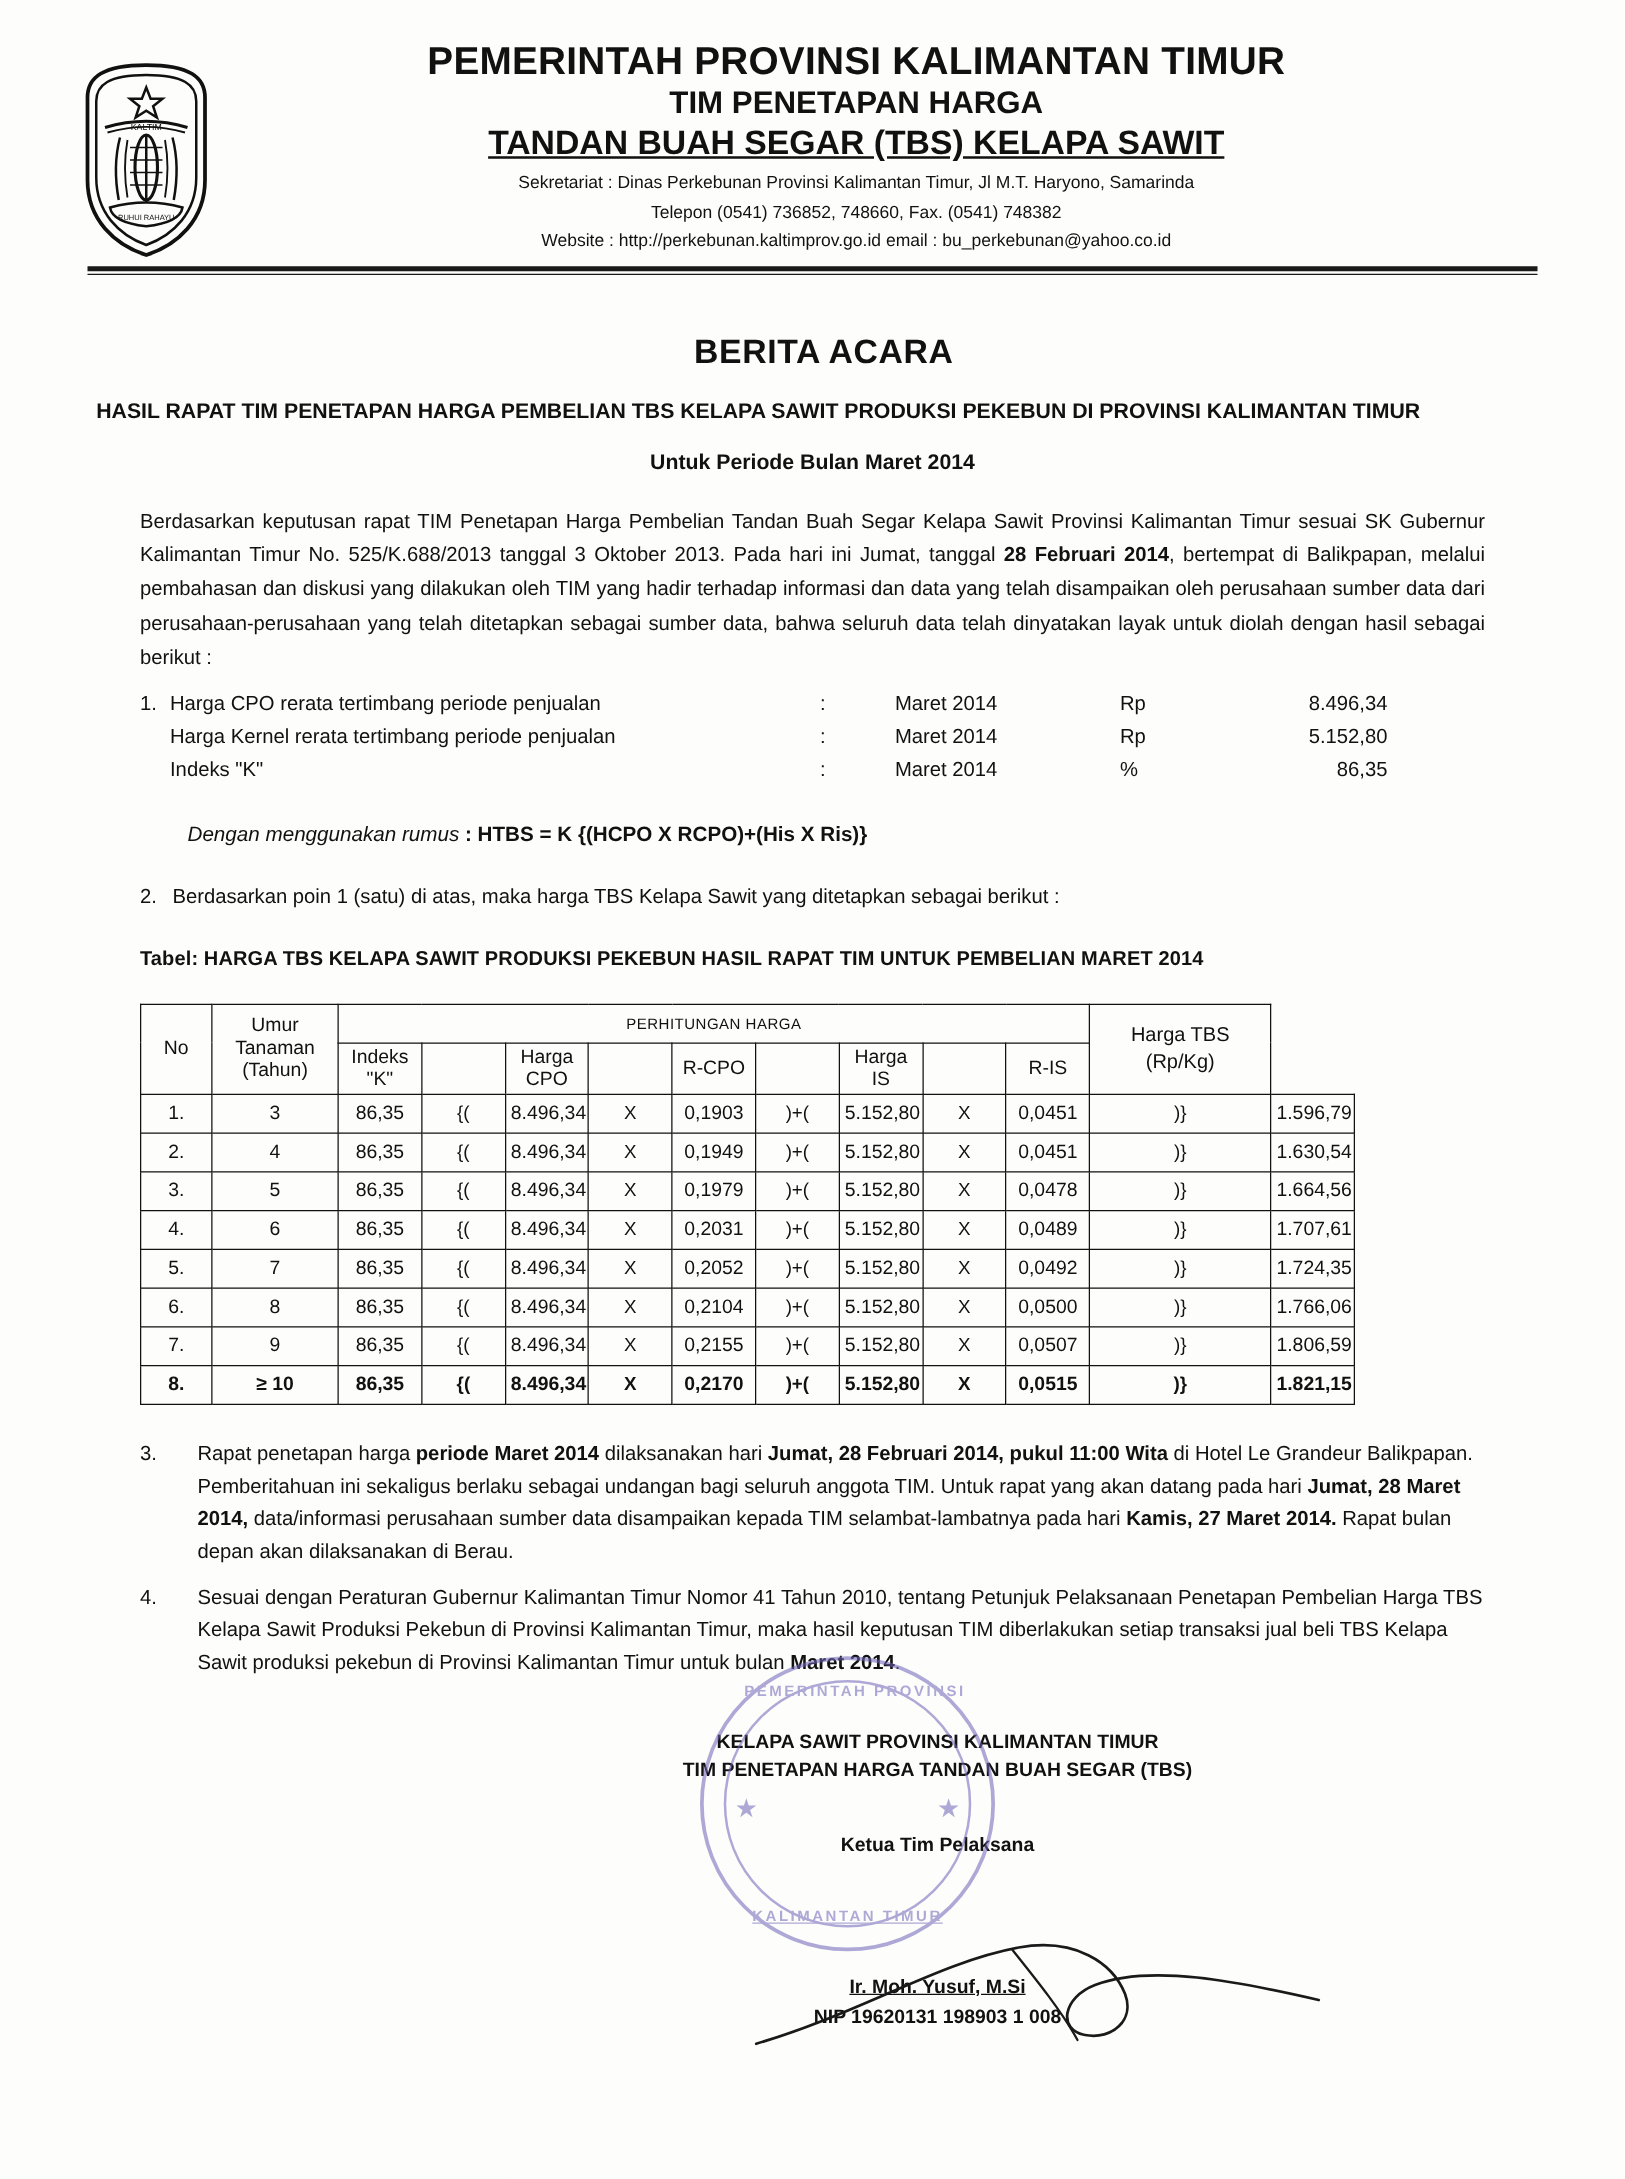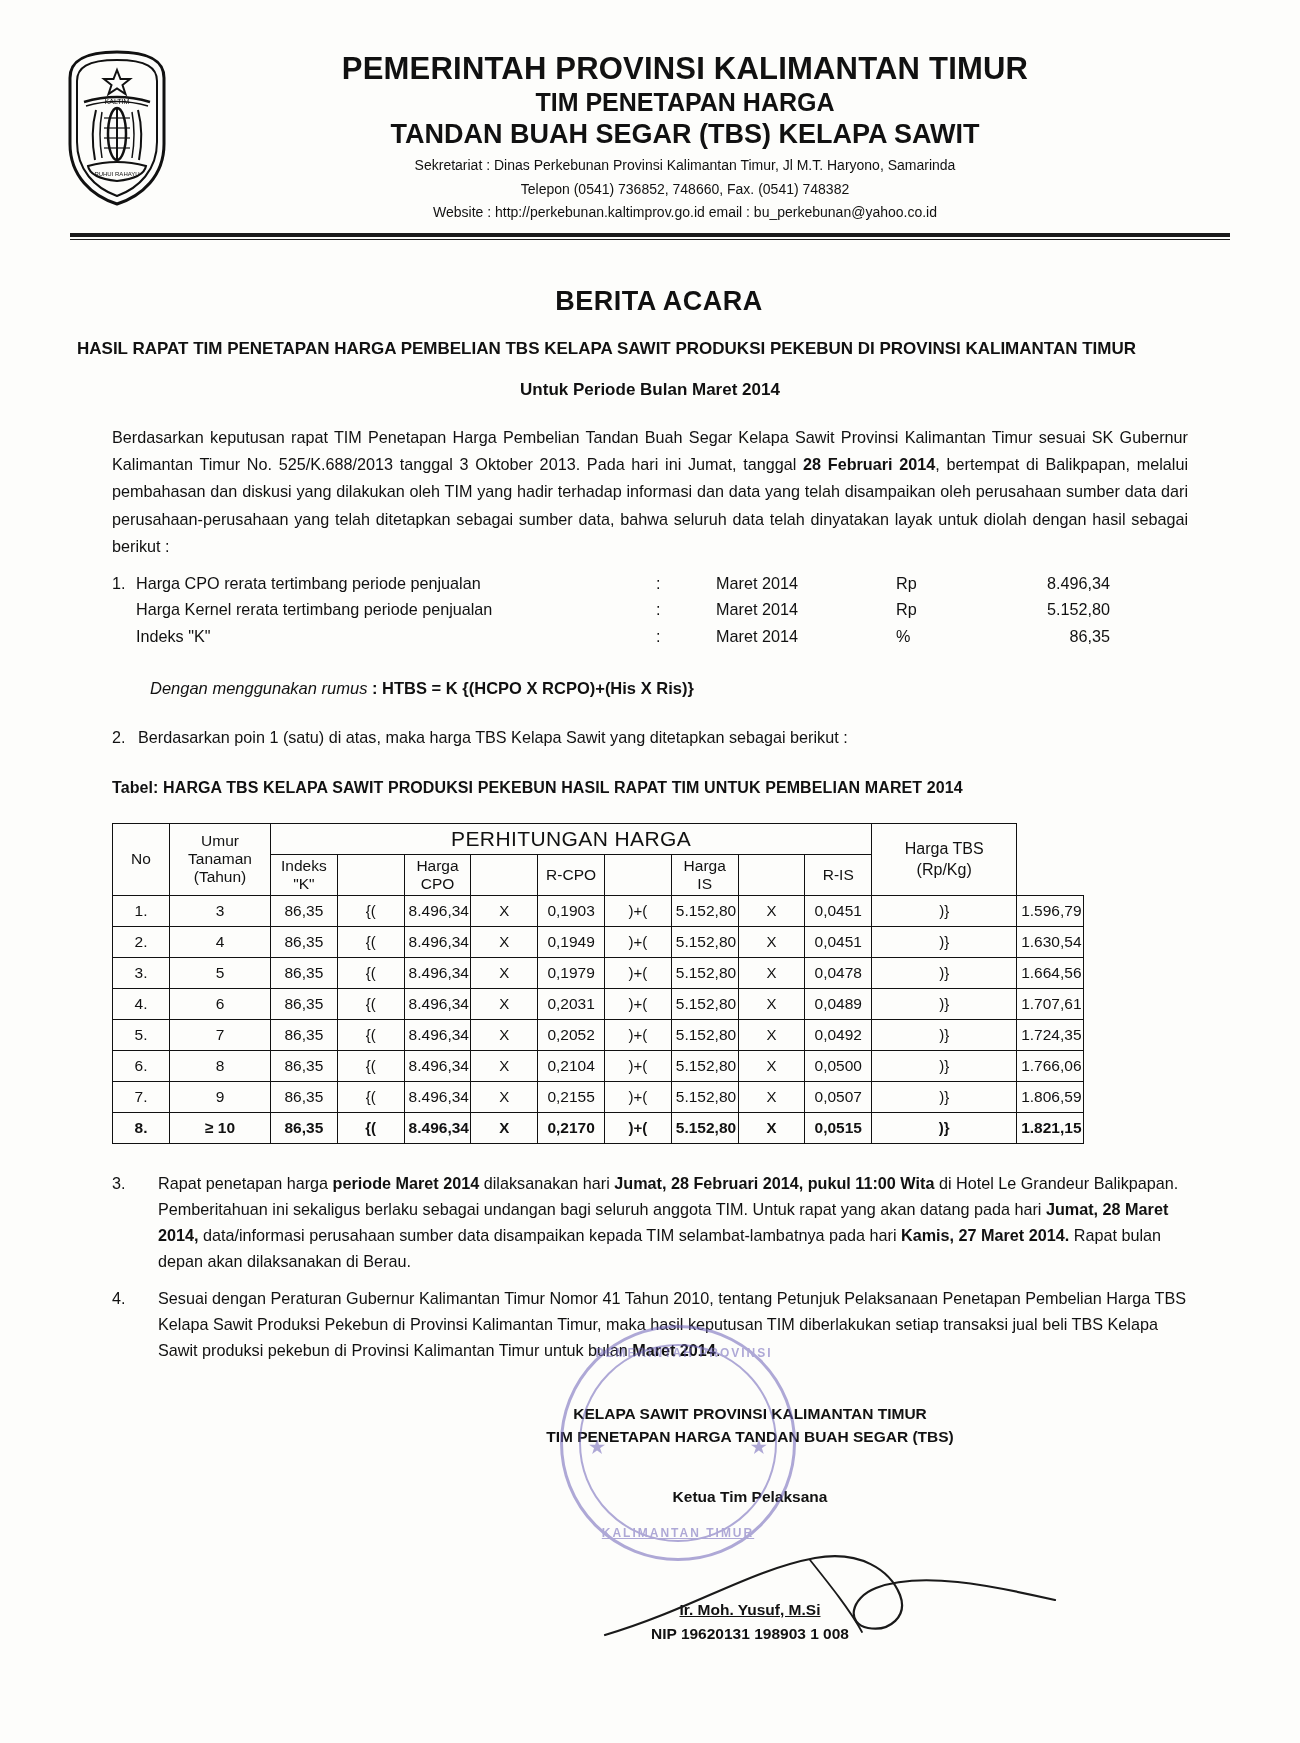--- a/index.html
+++ b/index.html
@@ -18,21 +18,21 @@
   .page {
     position: relative;
     width: 1300px;
     height: 1743px;
     background: #fdfdfb;
   }
 
   
   .letterhead {
     position: relative;
-    padding: 52px 70px 0 70px;
+    padding: 32px 70px 0 70px;
     text-align: center;
   }
   .crest {
     position: absolute;
     left: 62px;
     top: 48px;
     width: 110px;
     height: 160px;
   }
   .lh-title1 {
@@ -46,20 +46,21 @@
     font-size: 25px;
     font-weight: bold;
     line-height: 1.25;
     margin-left: 70px;
   }
   .lh-title3 {
     font-size: 27px;
     font-weight: bold;
     line-height: 1.25;
     margin-left: 70px;
+    text-decoration: underline;
   }
   .lh-sub {
     font-size: 14px;
     line-height: 1.42;
     margin-left: 70px;
     margin-top: 4px;
   }
   .rule {
     margin: 10px 70px 0 70px;
     border-top: 4px solid #1a1a1a;
@@ -165,21 +166,21 @@
   .th-is { width: 138px; }
   .th-x2 { width: 34px; }
   .th-ris { width: 96px; }
   .th-tbs { width: 136px; }
 
   td.num-r { text-align: right; padding-right: 10px; }
   td.op { font-size: 15px; }
   tr.last-row td { font-weight: bold; }
 
   
-  .hdr-perhitungan { font-size: 21px; letter-spacing: 0.4px; }
+  .hdr-perhitungan { font-size: 12px; letter-spacing: 0.4px; }
   .hdr-tbs { font-size: 16px; line-height: 1.35; }
 
   
   .closing {
     margin-top: 26px;
     font-size: 16.2px;
     line-height: 1.62;
   }
   .cl-item { display: flex; margin-top: 10px; }
   .cl-n { flex: 0 0 46px; }

